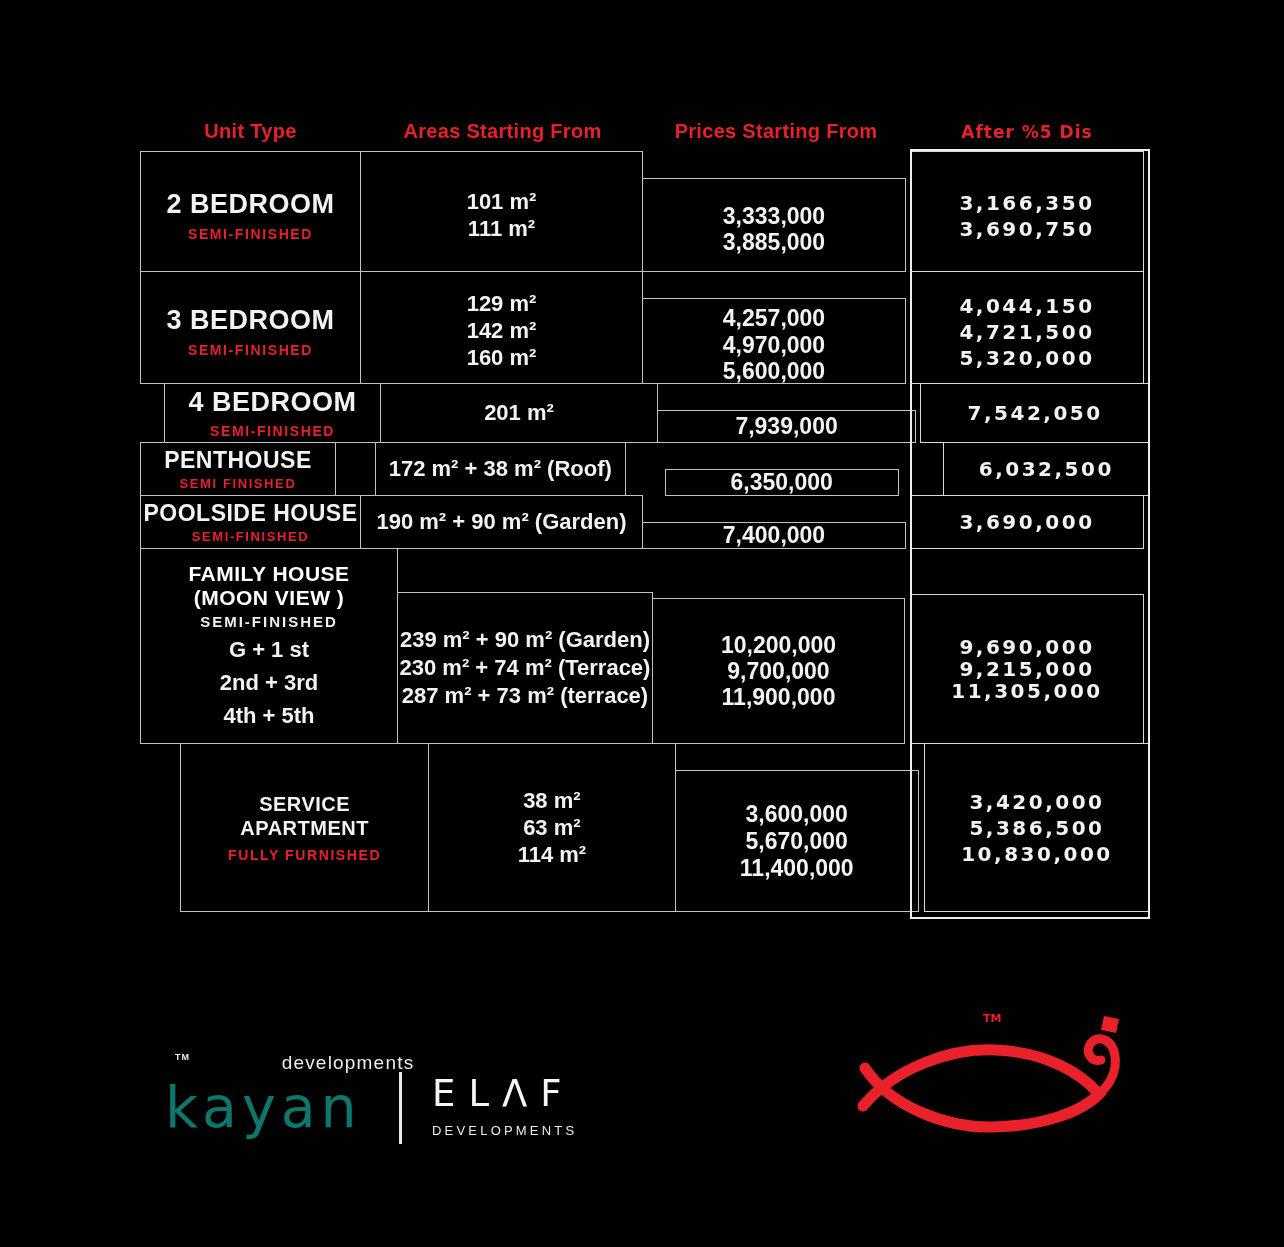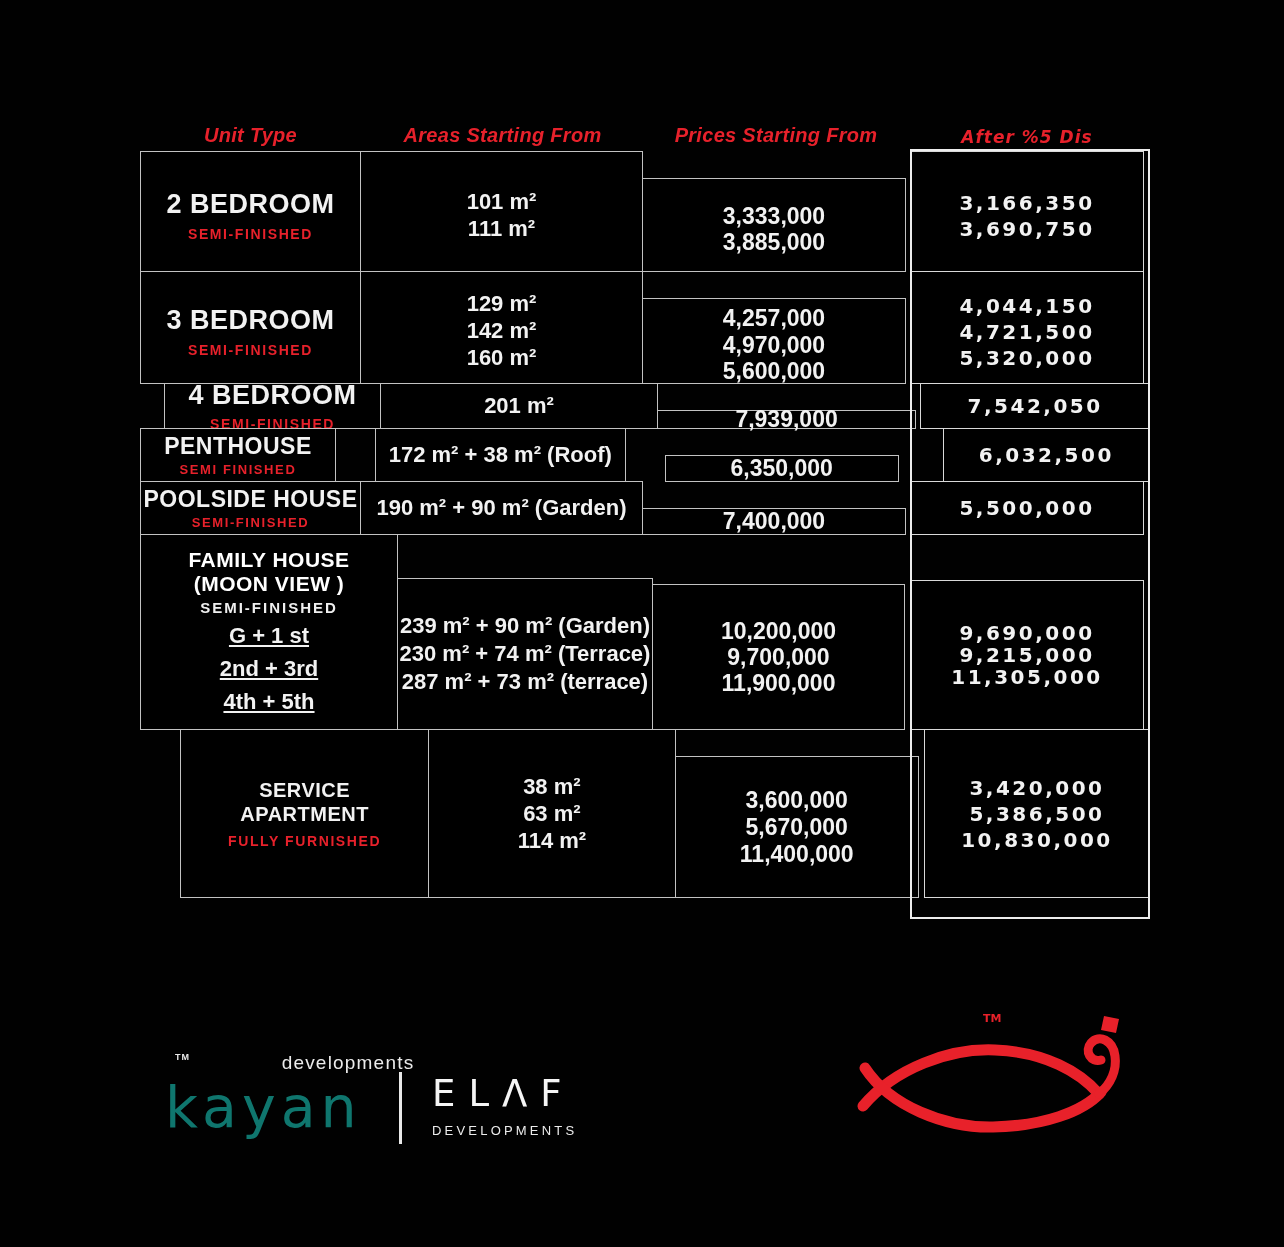--- a/index.html
+++ b/index.html
@@ -4,21 +4,21 @@
 <style>
   html,body{margin:0;padding:0;}
   body{
     width:1284px;height:1247px;position:relative;overflow:hidden;
     background:#010101;
     font-family:"Liberation Sans", sans-serif;
     -webkit-font-smoothing:antialiased;
   }
   .table-area{position:absolute;left:140px;top:120px;width:1010px;}
   
-  .col-headers{display:flex;height:31px;align-items:center;font-style:italic;}
+  .col-headers{display:flex;height:31px;align-items:flex-start;}
   .ch{
     text-align:center;color:#e7212b;font-weight:bold;font-size:20px;
     letter-spacing:.3px;
   }
   .ch.c1h{width:221px;}
   .ch.c2h{width:283px;}
   .ch.c3h{width:264px;}
   .ch.c4h{width:238px;font-family:"DejaVu Sans",sans-serif;font-size:17px;letter-spacing:1px;padding-top:2px;}
   
   .price-table{position:relative;}
@@ -34,21 +34,21 @@
   .c1{width:221px;}
   .c2{width:283px;}
   .c3{width:264px;margin-top:27px;}
   .c4{width:234px;}
   .r6 .c1,.r7 .c1{width:258px;}
   .r6 .c2,.r7 .c2{width:256px;}
   .r6 .c3,.r7 .c3{width:253px;}
   .r6 .c4,.r7 .c4{margin-left:5px;}
   .r1{height:121px;}
   .r2{height:113px;}
-  .r3{height:46px;padding-left:24px;}
+  .r3{height:60px;padding-left:24px;}
   .r4{height:54px;gap:40px;}
   .r5{height:54px;}
   .r6{height:196px;}
   .r7{height:169px;padding-left:40px;}
   .r1 .cell,.r2 .cell{padding-top:8px;}
   
   .unit{font-weight:bold;font-size:27px;letter-spacing:.5px;line-height:1.15;white-space:pre-line;}
   .r4 .unit,.r5 .unit{font-size:23px;}
   .finish{
     color:#e7212b;font-weight:bold;font-size:14px;letter-spacing:1.6px;margin-top:5px;
@@ -57,21 +57,21 @@
   .lines{font-weight:bold;font-size:22px;line-height:1.22;}
   .prices{font-size:23px;line-height:1.15;}
   .disc{
     font-family:"DejaVu Sans",sans-serif;font-weight:bold;font-size:20px;
     letter-spacing:2.5px;line-height:1.3;
   }
   
   .fam{justify-content:flex-start;padding-top:13px;}
   .fam-title{color:#ffffff;font-weight:bold;font-size:21px;line-height:1.15;letter-spacing:.5px;white-space:pre-line;}
   .fam .finish-white{color:#efefef;font-weight:bold;font-size:15px;letter-spacing:2px;margin-top:3px;}
-  .floors{font-weight:bold;font-size:22px;line-height:33px;margin-top:3px;text-decoration:underline;}
+  .floors{font-weight:bold;font-size:22px;line-height:33px;margin-top:3px;}
   .r6 .areas6{line-height:28px;margin-top:44px;}
   .r6 .prices6{margin-top:50px;line-height:26px;}
   .r6 .disc6{margin-top:46px;line-height:22px;}
   
   .svc-label{font-weight:bold;font-size:20px;line-height:1.2;letter-spacing:.5px;white-space:pre-line;}
   .r7 .finish{margin-top:7px;}
   .r7 .lines{line-height:27px;}
   
   .col4-outline{
     position:absolute;left:770px;top:-2px;width:236px;height:766px;
@@ -154,21 +154,21 @@
       <div class="cell c4 disc">6,032,500</div>
     </div>
 
     <div class="t-row r5">
       <div class="cell c1">
         <div class="unit">POOLSIDE HOUSE</div>
         <div class="finish">SEMI-FINISHED</div>
       </div>
       <div class="cell c2 lines">190 m² + 90 m² (Garden)</div>
       <div class="cell c3 lines prices">7,400,000</div>
-      <div class="cell c4 disc">5,500,000</div>
+      <div class="cell c4 disc">3,690,000</div>
     </div>
 
     <div class="t-row r6">
       <div class="cell c1 fam">
         <div class="fam-title">FAMILY HOUSE
 (MOON VIEW )</div>
         <div class="finish-white">SEMI-FINISHED</div>
         <div class="floors">G + 1 st
 2nd + 3rd
 4th + 5th</div>

